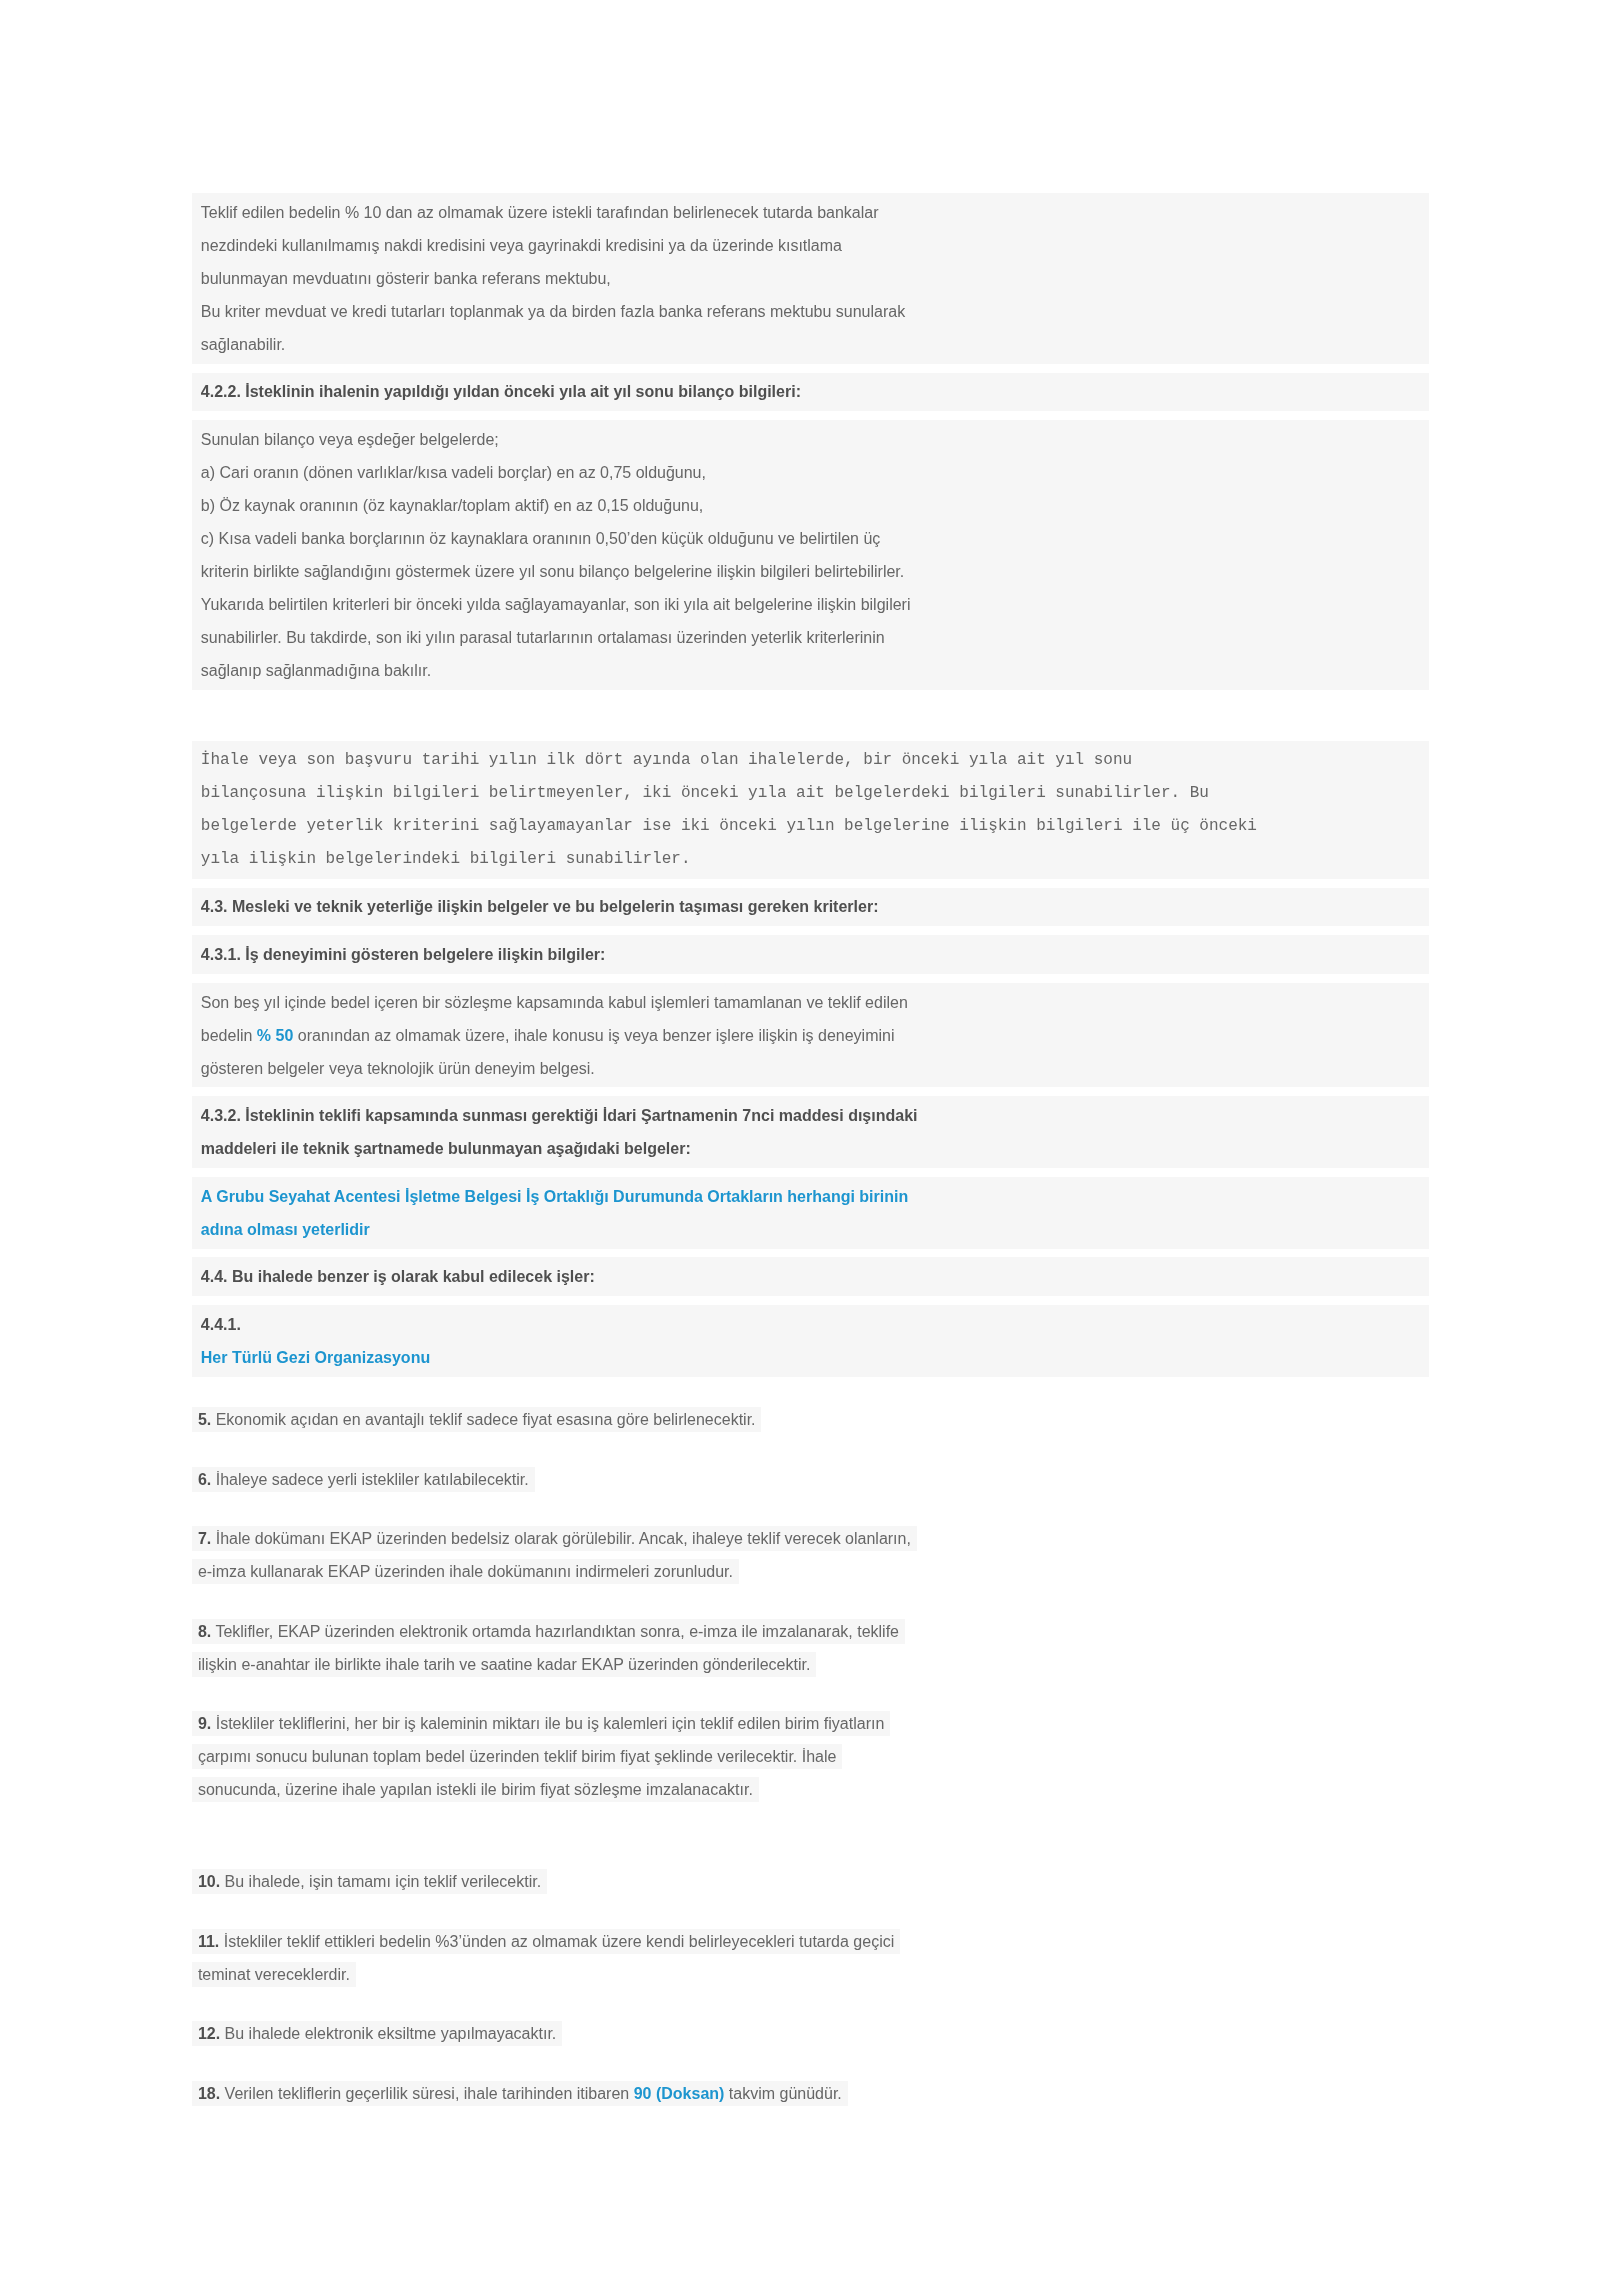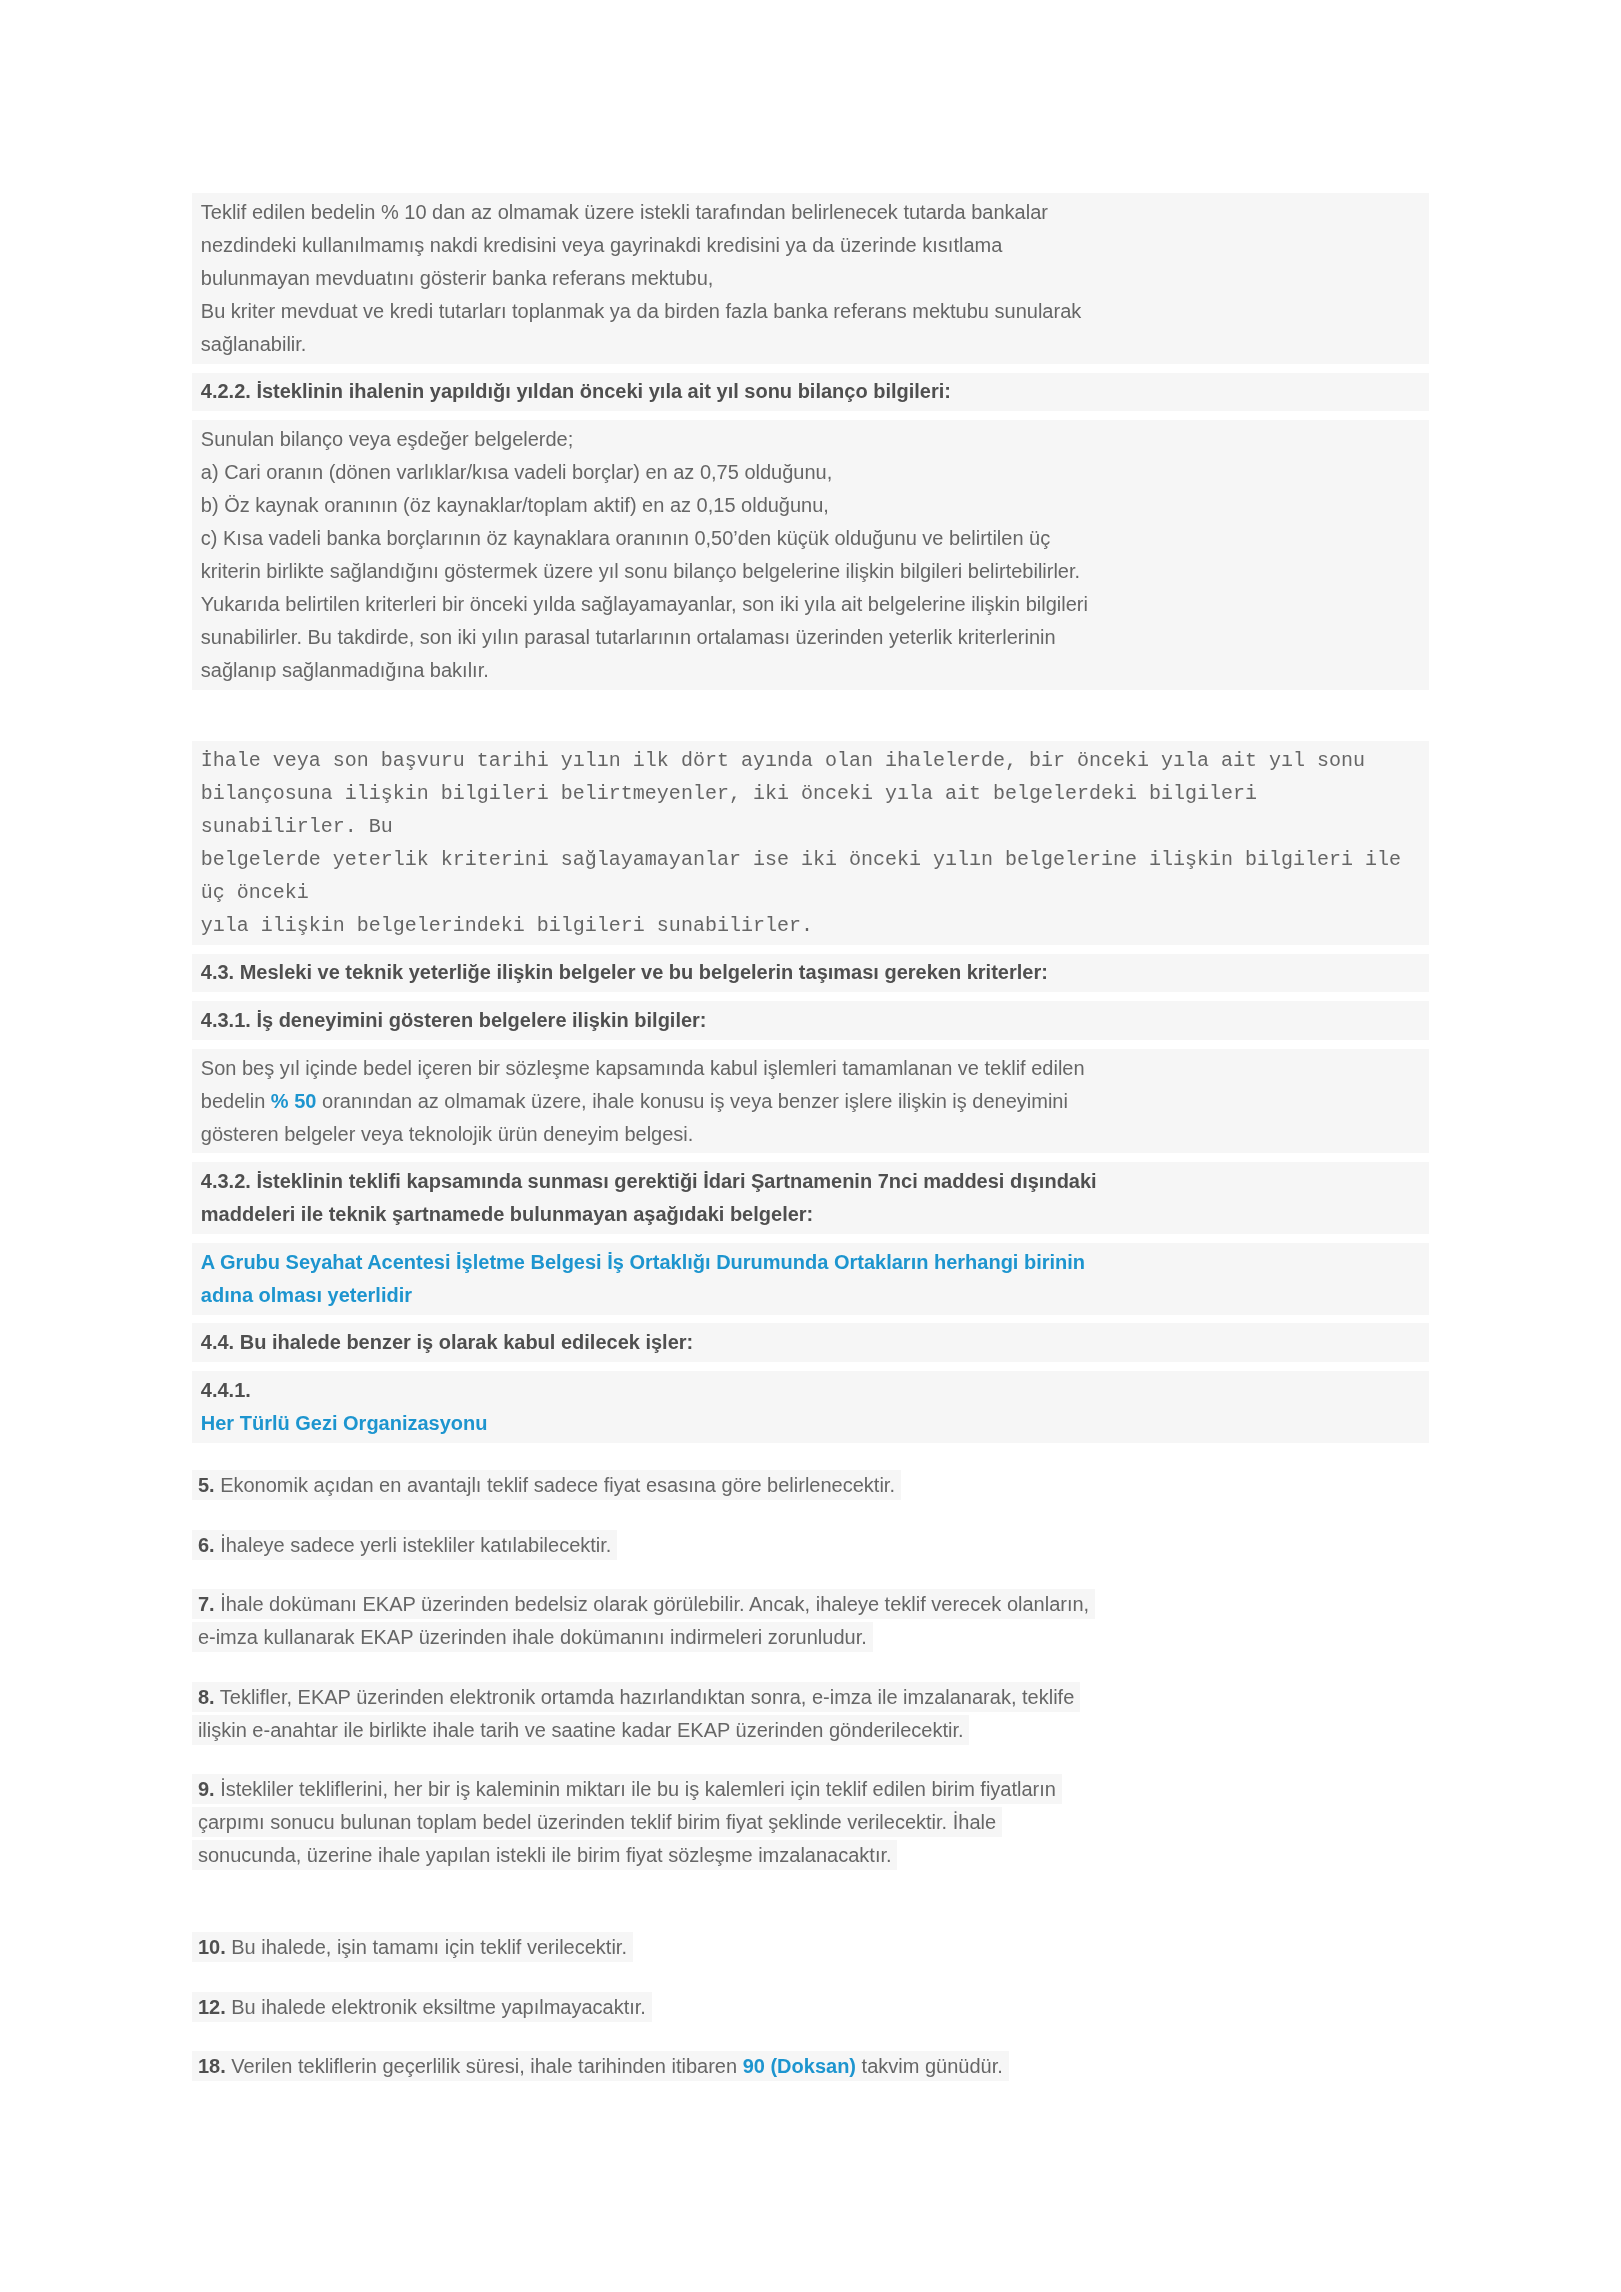--- a/index.html
+++ b/index.html
@@ -12,21 +12,21 @@
     width:1621px;
     height:2293px;
     background:#ffffff;
     overflow:hidden;
   }
   .content{
     position:absolute;
     left:192px;
     top:193px;
     width:1237px;
-    font-size:20px;
+    font-size:16px;
     line-height:33px;
     color:#666666;
   }
   
   .block{
     box-sizing:border-box;
     width:100%;
     background:#f6f6f6;
     padding:2.9px 9.8px 2.9px 8.8px;
     margin:0 0 8.8px 0;
@@ -113,20 +113,22 @@
 
     <p class="item"><span class="hl"><span class="num">8.</span><span> Teklifler, EKAP üzerinden elektronik ortamda hazırlandıktan sonra, e-imza ile imzalanarak, teklife
 ilişkin e-anahtar ile birlikte ihale tarih ve saatine kadar EKAP üzerinden gönderilecektir.</span></span></p>
 
     <p class="item"><span class="hl"><span class="num">9.</span><span> İstekliler tekliflerini, her bir iş kaleminin miktarı ile bu iş kalemleri için teklif edilen birim fiyatların
 çarpımı sonucu bulunan toplam bedel üzerinden teklif birim fiyat şeklinde verilecektir. İhale
 sonucunda, üzerine ihale yapılan istekli ile birim fiyat sözleşme imzalanacaktır.</span></span></p>
 
     <p class="item extra-gap"><span class="hl"><span class="num">10.</span><span> Bu ihalede, işin tamamı için teklif verilecektir.</span></span></p>
 
+    <p class="item"><span class="hl"><span class="num">11.</span><span> İstekliler teklif ettikleri bedelin %3’ünden az olmamak üzere kendi belirleyecekleri tutarda geçici
+teminat vereceklerdir.</span></span></p>
 
     <p class="item"><span class="hl"><span class="num">12.</span><span> Bu ihalede elektronik eksiltme yapılmayacaktır.</span></span></p>
 
     <p class="item"><span class="hl"><span class="num">18.</span><span> Verilen tekliflerin geçerlilik süresi, ihale tarihinden itibaren </span><span class="blue">90 (Doksan)</span><span> takvim günüdür.</span></span></p>
 
   </div>
 </div>
 
 
 </body></html>

